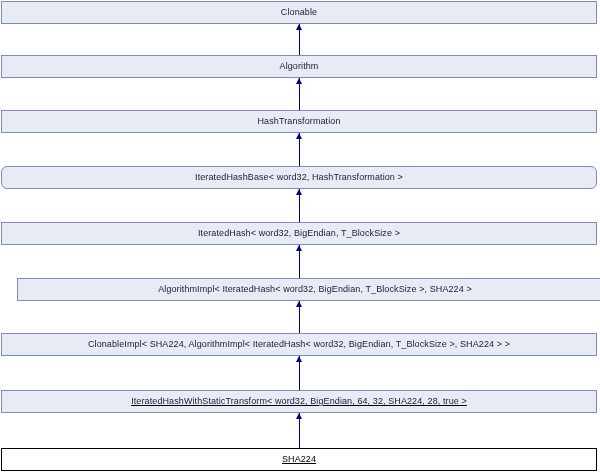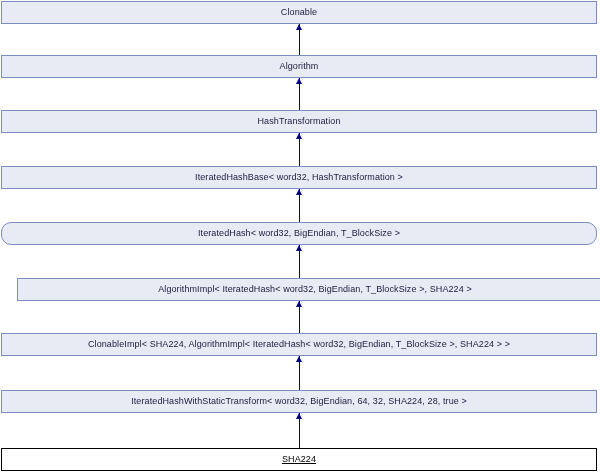--- a/index.html
+++ b/index.html
@@ -87,31 +87,31 @@
     <div class="arrowhead" style="top: 413px;"></div>
     <div class="node" style="top: 1px;">
       <span class="label">Clonable</span>
     </div>
     <div class="node" style="top: 110px;">
       <span class="label">HashTransformation</span>
     </div>
     <div class="node" style="top: 55px;">
       <span class="label">Algorithm</span>
     </div>
-    <div class="node" style="top: 166px;">
+    <div class="node" style="top: 166px; border-radius: 6px;">
       <span class="label">IteratedHashBase&lt; word32, HashTransformation &gt;</span>
     </div>
-    <div class="node" style="top: 222px; border-radius: 10px;">
+    <div class="node" style="top: 222px;">
       <span class="label">IteratedHash&lt; word32, BigEndian, T_BlockSize &gt;</span>
     </div>
     <div class="node" style="top: 278px; margin-left: 16px;">
       <span class="label">AlgorithmImpl&lt; IteratedHash&lt; word32, BigEndian, T_BlockSize &gt;, SHA224 &gt;</span>
     </div>
     <div class="node" style="top: 333px; align-items: center;">
       <span class="label">ClonableImpl&lt; SHA224, AlgorithmImpl&lt; IteratedHash&lt; word32, BigEndian, T_BlockSize &gt;, SHA224 &gt; &gt;</span>
     </div>
-    <div class="node" style="top: 390px;">
+    <div class="node" style="top: 390px; text-decoration: underline;">
       <span class="label">IteratedHashWithStaticTransform&lt; word32, BigEndian, 64, 32, SHA224, 28, true &gt;</span>
     </div>
     <div class="node current" style="top: 448px; text-decoration: underline;">
       <span class="label">SHA224</span>
     </div>
   </div>
 
 </body></html>

